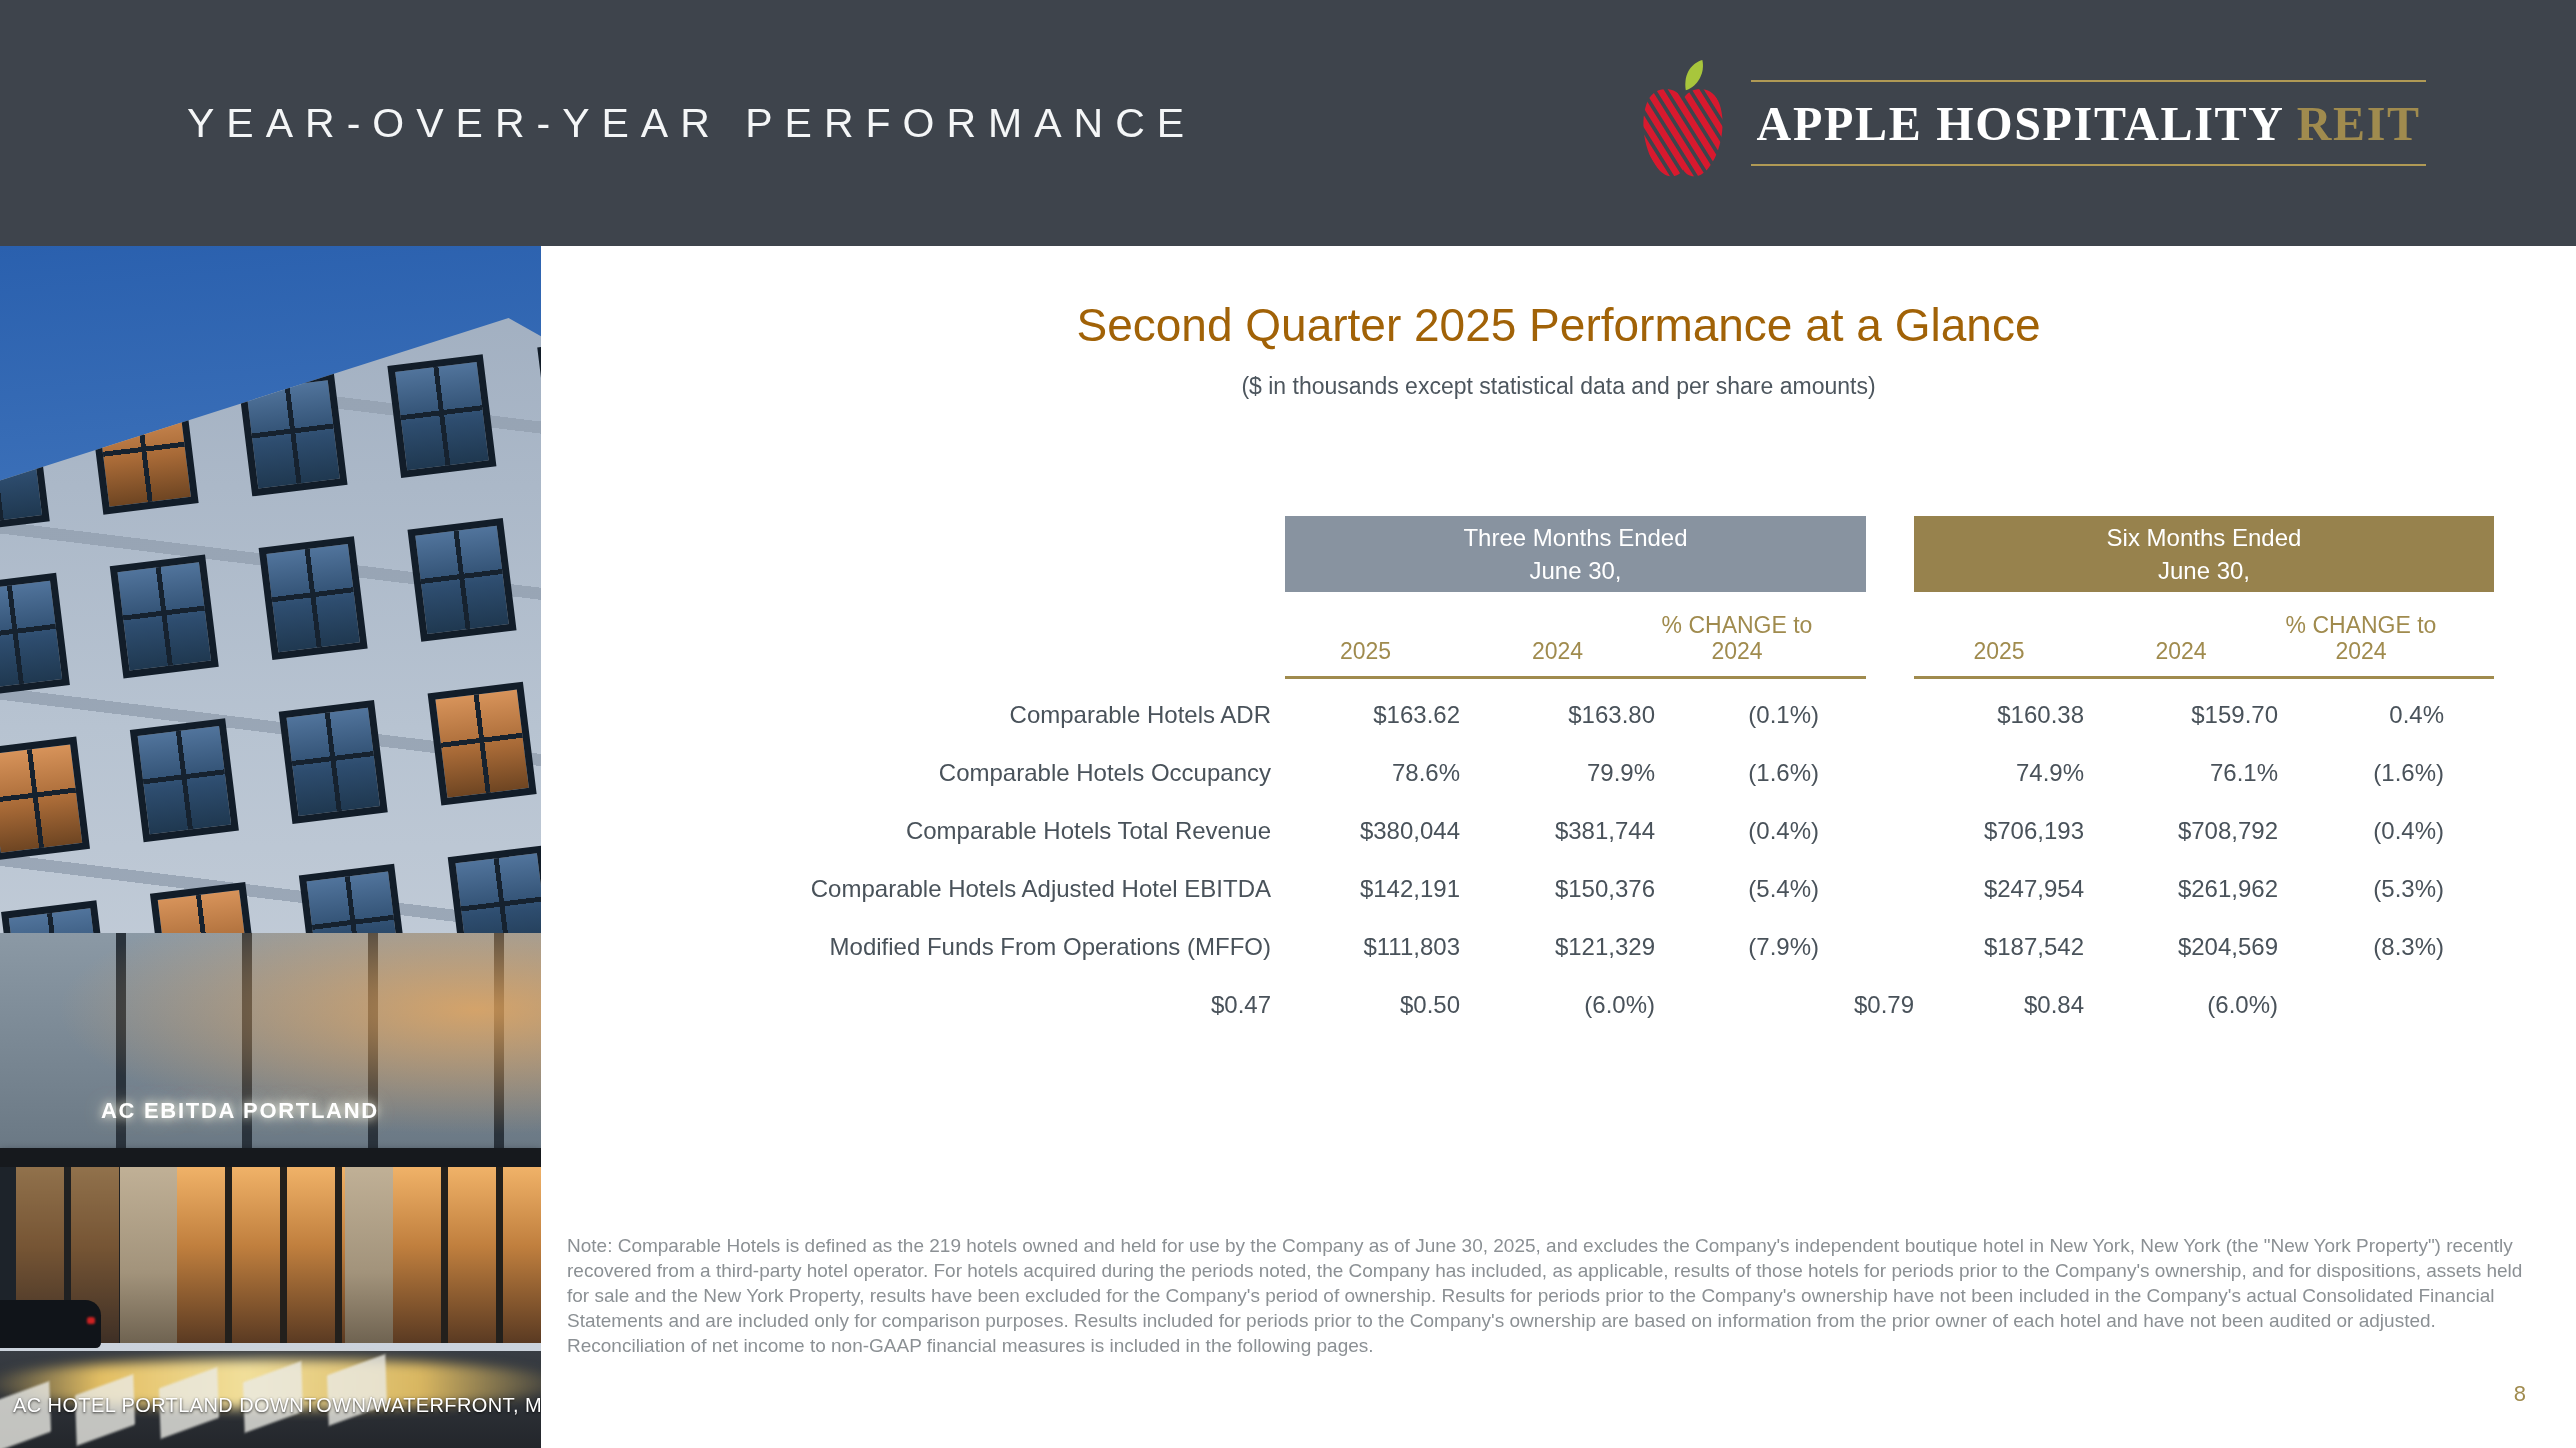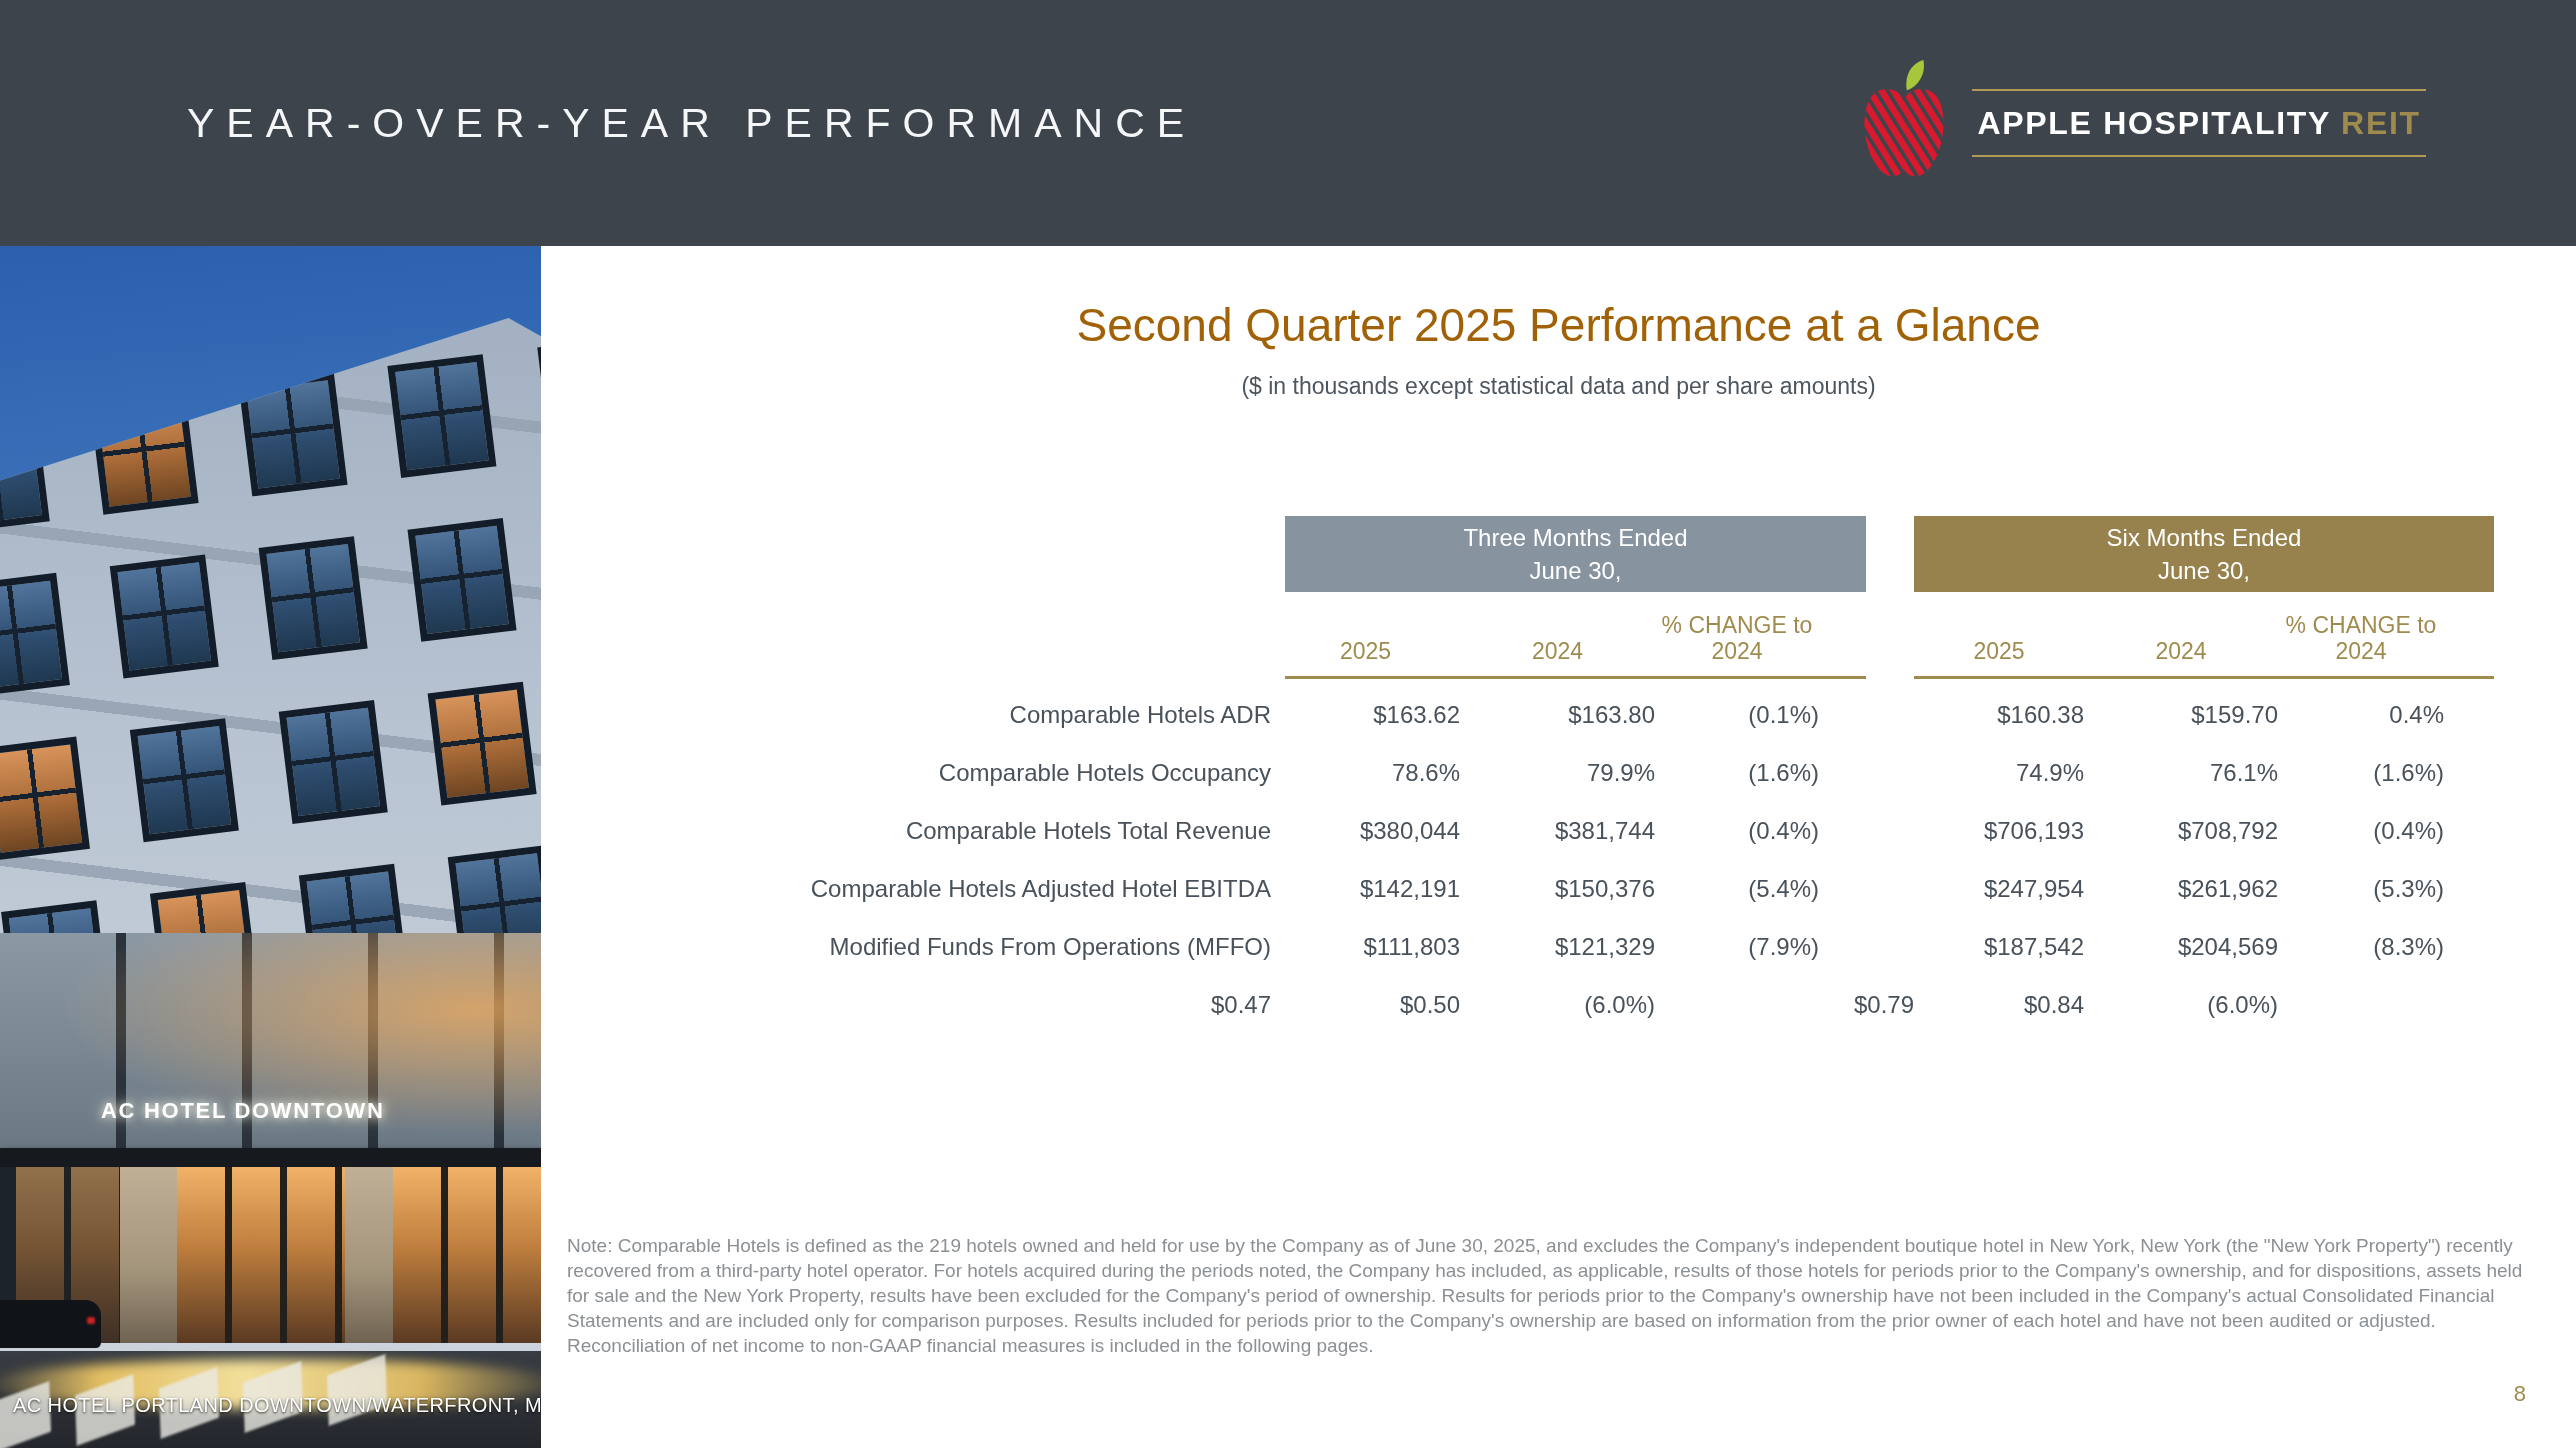--- a/index.html
+++ b/index.html
@@ -24,21 +24,21 @@
     position:absolute;left:187px;top:0;height:246px;display:flex;align-items:center;
     color:#f4f6f7;font-size:41px;font-weight:400;letter-spacing:12px;white-space:nowrap;
   }
   .logo{position:absolute;right:150px;top:0;height:246px;display:flex;align-items:center;gap:20.6px;}
   .apple-svg{width:96px;height:129px;display:block;}
   .logo-text-wrap{
     display:inline-block;border-top:2.6px solid #b09a55;border-bottom:2.6px solid #b09a55;
     padding:13.7px 5.2px;
   }
   .logo-text{
-    font-family:Liberation Sans, sans-serif;font-size:32px;font-weight:600;letter-spacing:1.7px;
+    font-family:Liberation Serif, serif;font-size:48px;font-weight:600;letter-spacing:1.7px;
     color:#ffffff;white-space:nowrap;
   }
   .logo-text .gold{color:var(--accent-gold);}
 
   
   .photo{position:absolute;left:0;top:246px;width:541px;height:1202px;overflow:hidden;}
   .sky{position:absolute;inset:0;background:linear-gradient(175deg,#2a60ae 0%,#4377bd 30%,#7b9cd0 62%,#a9bedd 100%);}
   .building{
     position:absolute;inset:0;
     clip-path:polygon(0 19.5%, 94% 6%, 100% 7.5%, 100% 100%, 0 100%);
@@ -190,21 +190,21 @@
           <div class="w" style="left:412px;top:701px"></div>
           <div class="w" style="left:562px;top:701px"></div>
         <div class="w" style="left:112px;top:866px"></div>
           <div class="w" style="left:262px;top:866px"></div>
           <div class="w lit" style="left:412px;top:866px"></div>
           <div class="w" style="left:562px;top:866px"></div>
       </div>
     </div>
     <div class="storefront">
       <div class="sf-upper"></div>
-      <div class="sign">AC HOTEL DOWNTOWN</div>
+      <div class="sign">AC EBITDA PORTLAND</div>
       <div class="canopy"></div>
       <div class="sf-lower">
         <div class="glass dim" style="left:15.5px;width:105px"></div>
         <div class="pillar" style="left:120px;width:57px"></div>
         <div class="glass" style="left:177px;width:168px"></div>
         <div class="pillar" style="left:345px;width:48px"></div>
         <div class="glass" style="left:393px;width:148px"></div>
       </div>
     </div>
     <div class="street"></div>

